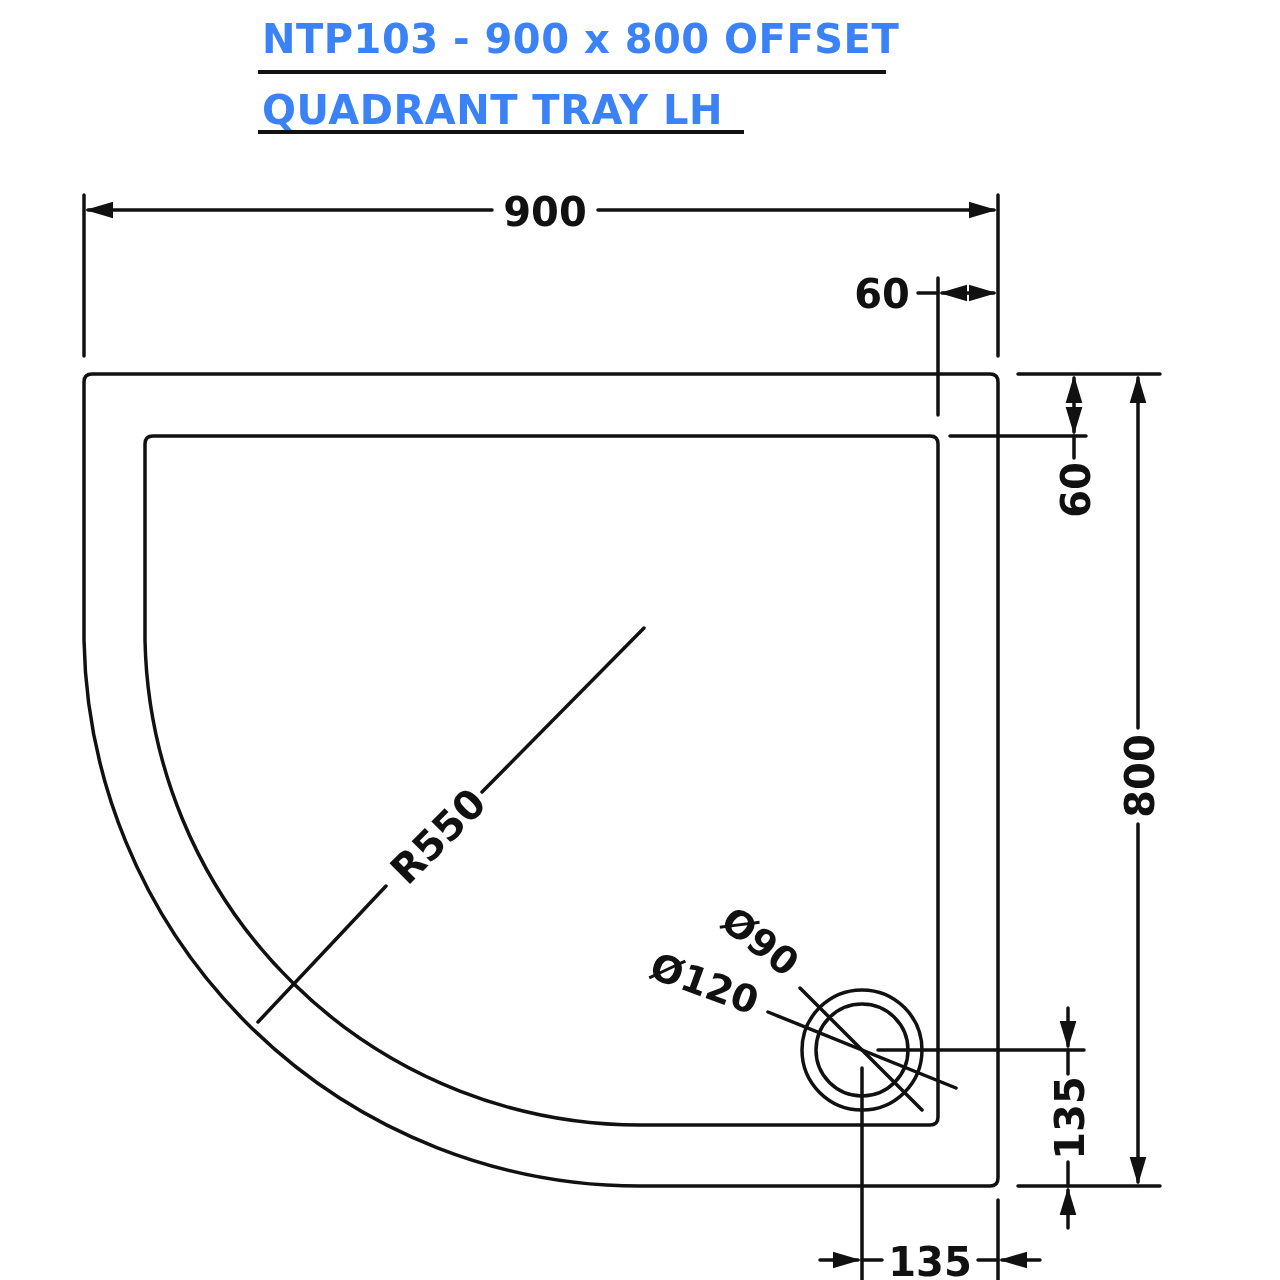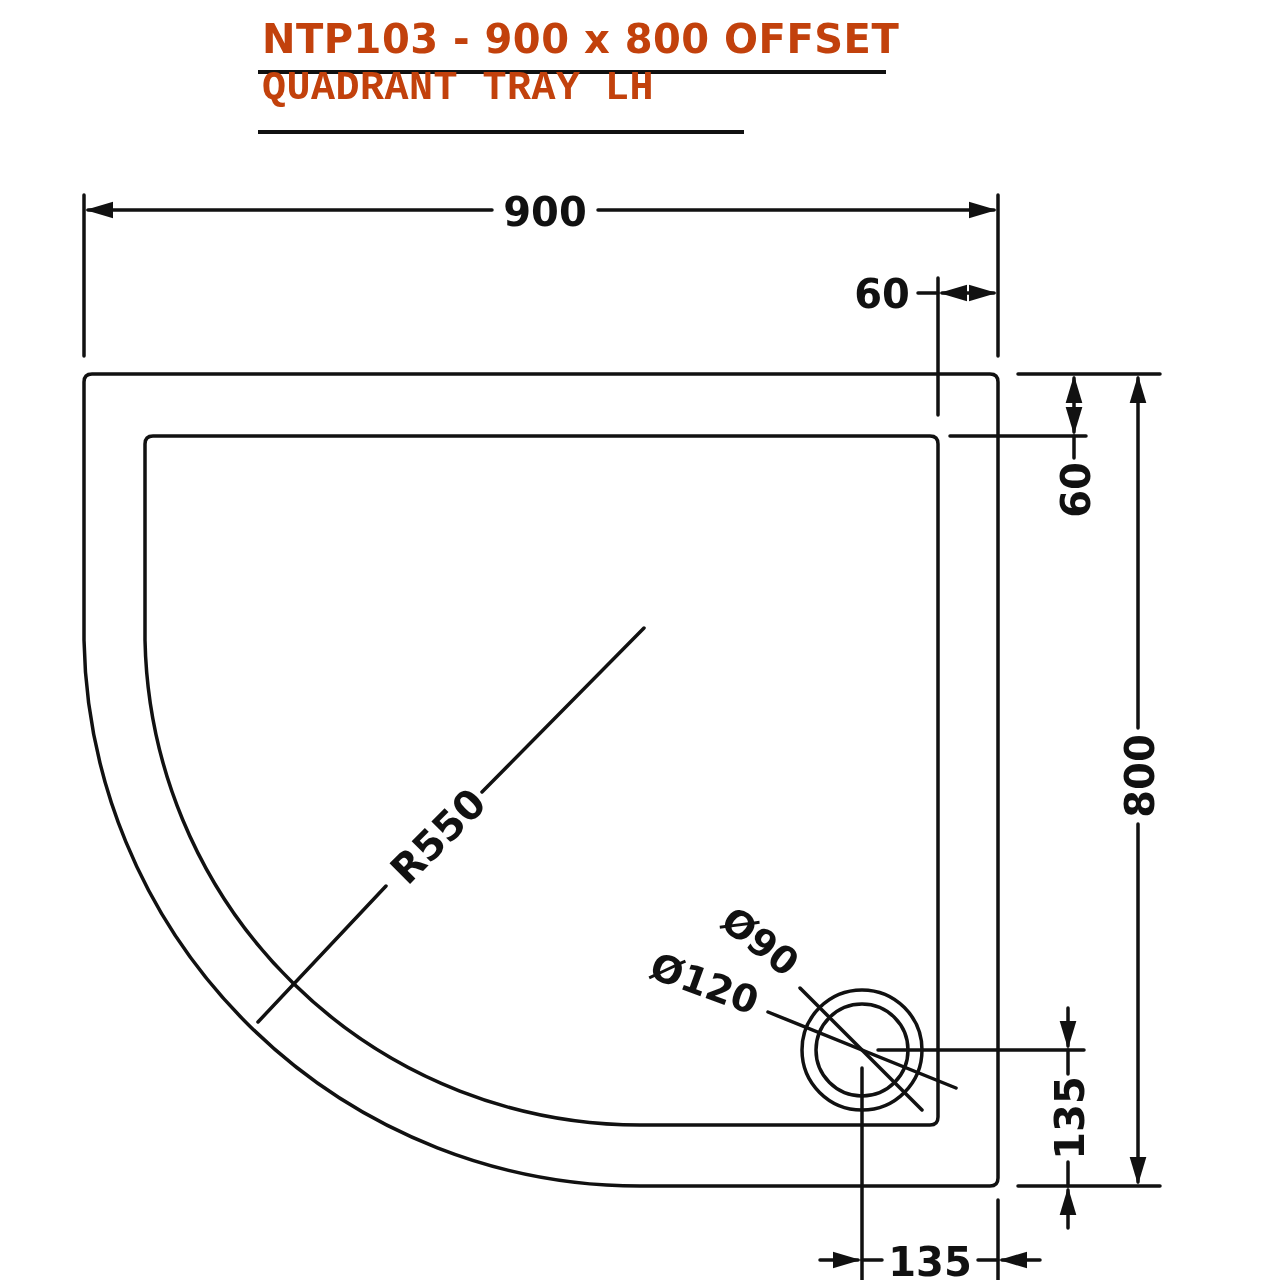--- a/index.html
+++ b/index.html
@@ -1,19 +1,19 @@
 <!DOCTYPE html>
 <html><head>
 <meta charset="utf-8">
 <style>
   html, body { margin:0; padding:0; background:#ffffff; }
   body { width:1280px; height:1280px; position:relative; overflow:hidden; }
-  .title { position:absolute; left:262px; font-family:"DejaVu Sans", sans-serif; font-weight:bold; font-size:40px; color:#c2410c; letter-spacing:0.5px; white-space:nowrap; }
+  .title { position:absolute; left:262px; font-family:"DejaVu Sans", sans-serif; font-weight:bold; font-size:40px; color:#3b82f6; letter-spacing:0.5px; white-space:nowrap; }
   .title-line1 { top:16px; }
-  .title-line2 { top:66px;font-family:Liberation Mono, monospace; }
+  .title-line2 { top:87px; }
   .rule { position:absolute; height:4px; background:#111; }
   svg { position:absolute; left:0; top:0; }
   svg text { font-family:"DejaVu Sans", sans-serif; font-weight:bold; fill:#111; }
 </style>
 </head>
 <body>
 
 <div class="title title-line1">NTP103 - 900 x 800 OFFSET</div>
 <div class="rule" style="left:258px; top:70px; width:628px;"></div>
 <div class="title title-line2">QUADRANT TRAY LH</div>

